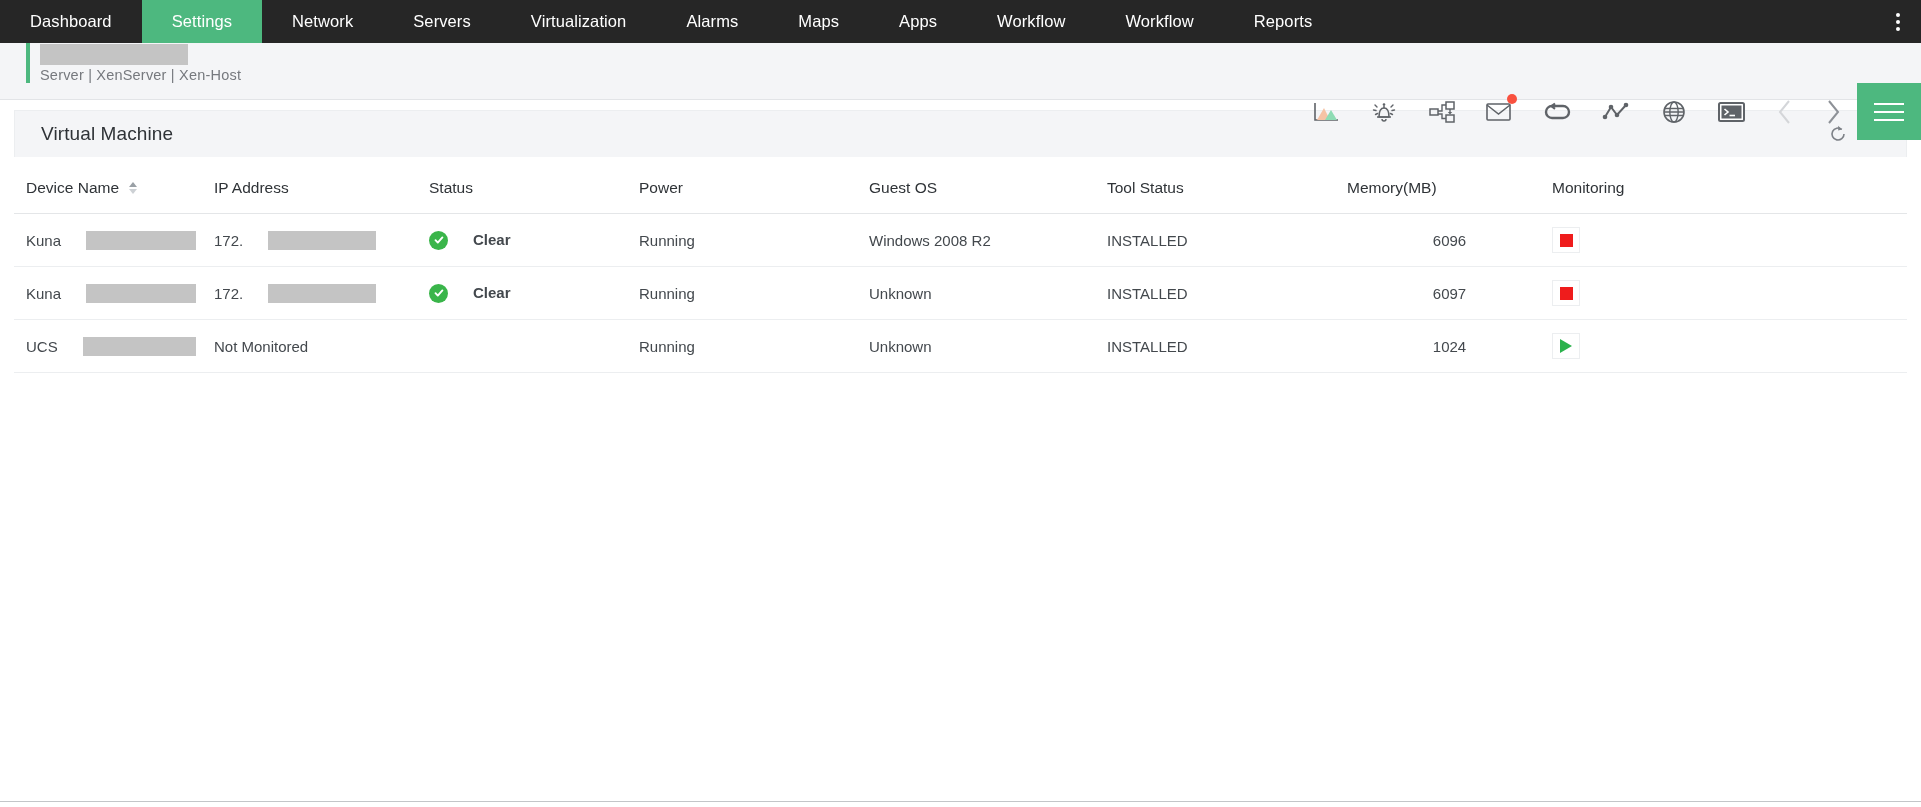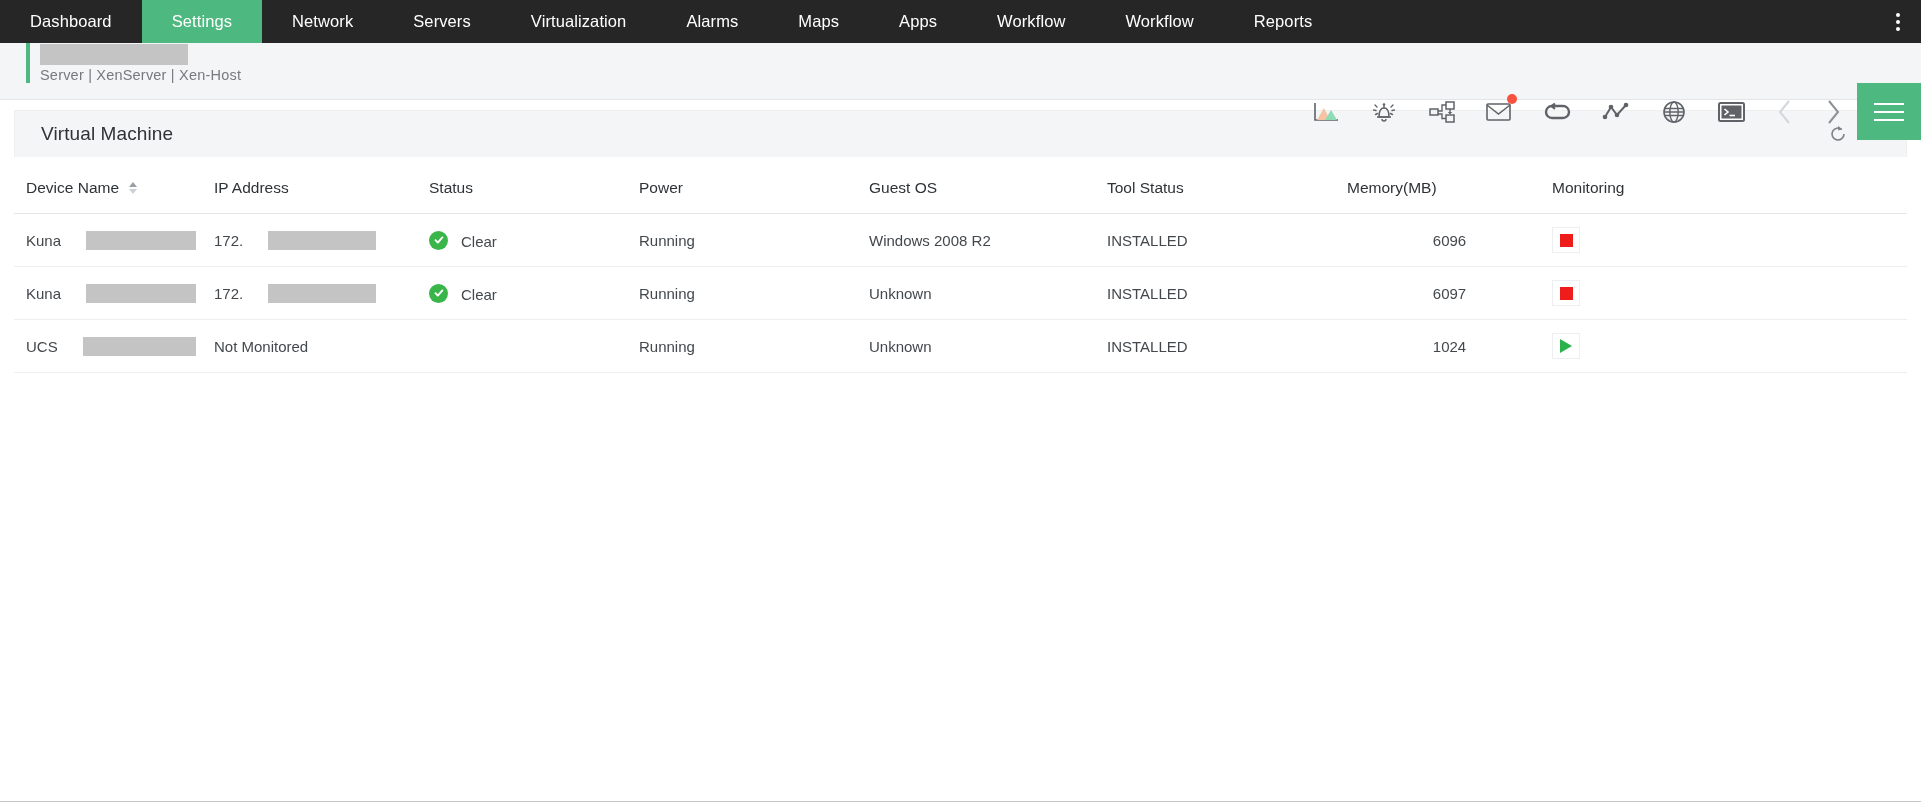--- a/index.html
+++ b/index.html
@@ -196,21 +196,21 @@
     display: inline-block;
     height: 19px;
     background: #c4c4c4;
     vertical-align: middle;
     margin-left: 2px;
   }
   .redact.w-dev { width: 110px; }
   .redact.w-dev-s { width: 113px; }
   .redact.w-ip { width: 108px; }
 
-  .status-cell { display: flex; align-items: flex-end; gap: 13px; }
+  .status-cell { display: flex; align-items: flex-start; gap: 25px; font-weight: bold; }
   .check-badge {
     width: 19px; height: 19px; border-radius: 50%;
     background: #3ab54a;
     display: flex; align-items: center; justify-content: center;
     flex: none;
   }
   .check-badge svg { display: block; }
 
   .mon-box {
     width: 28px; height: 26px;

